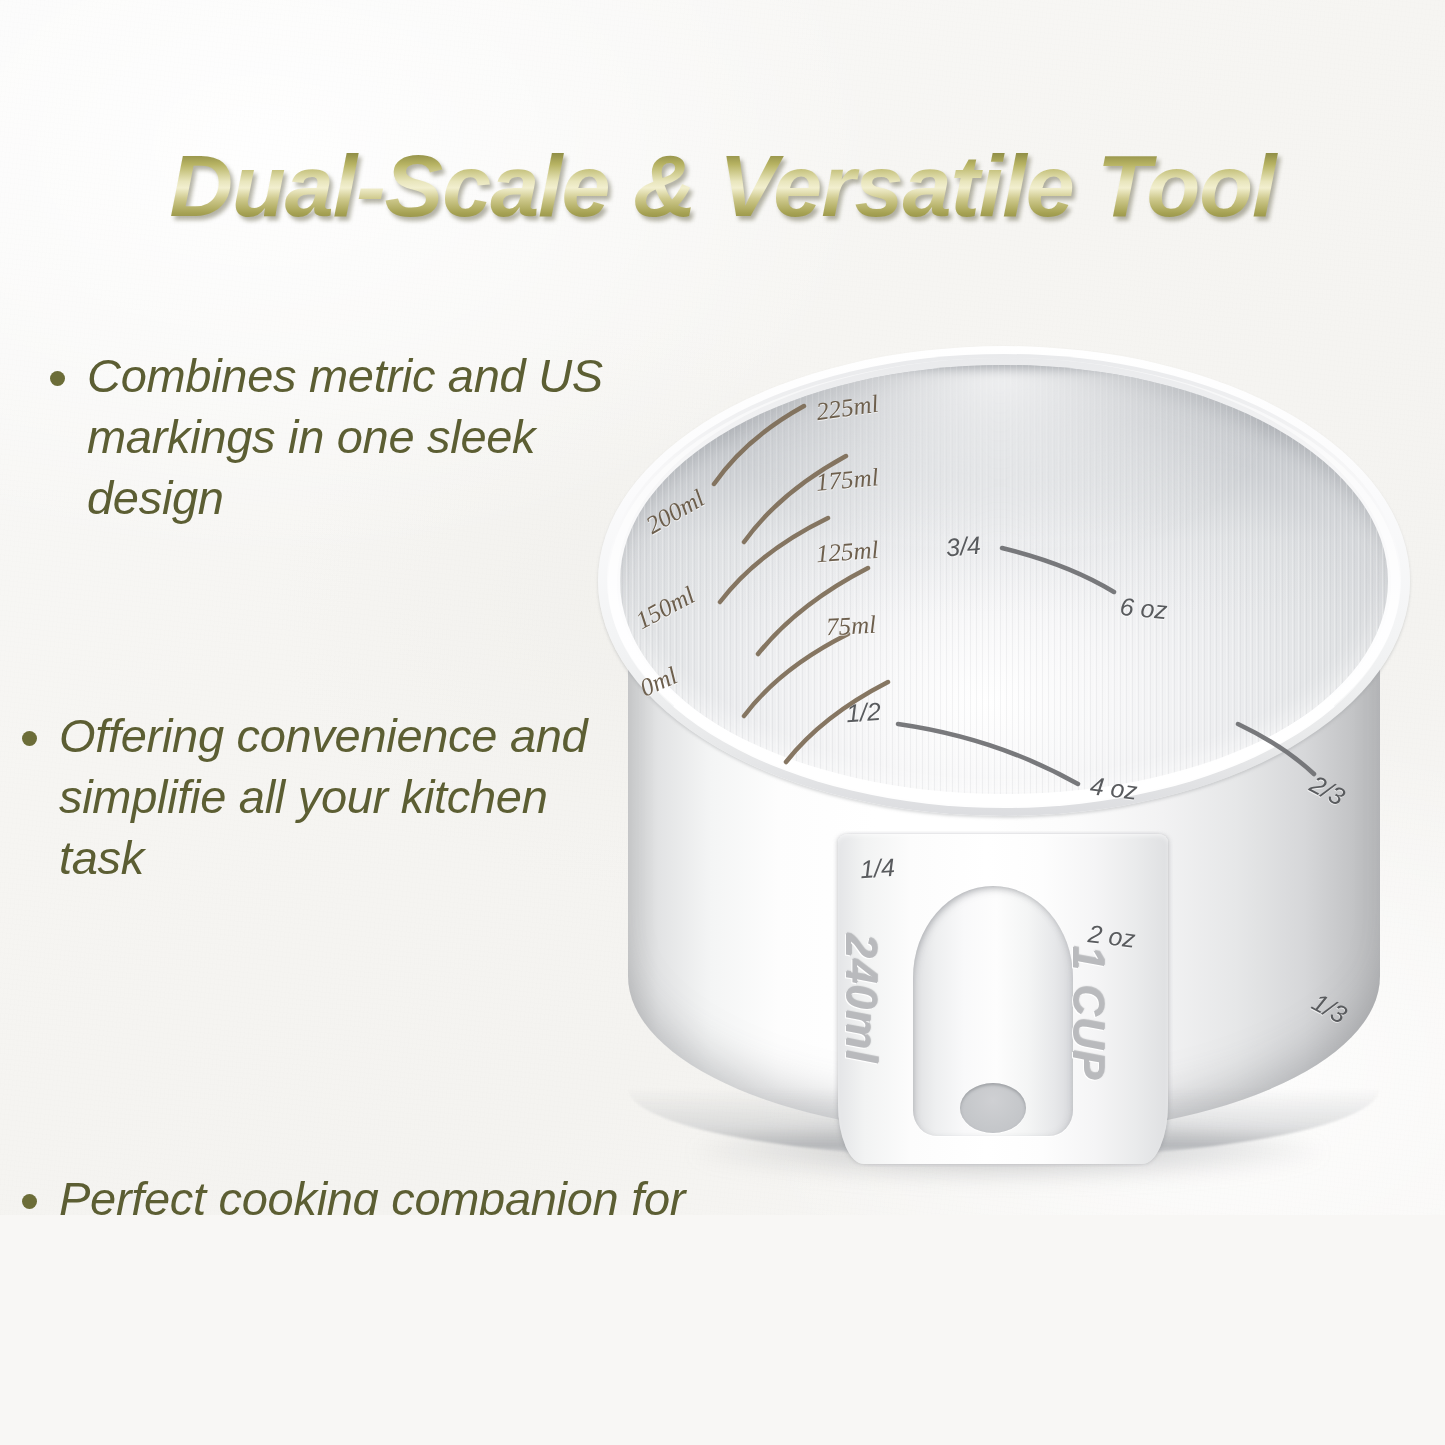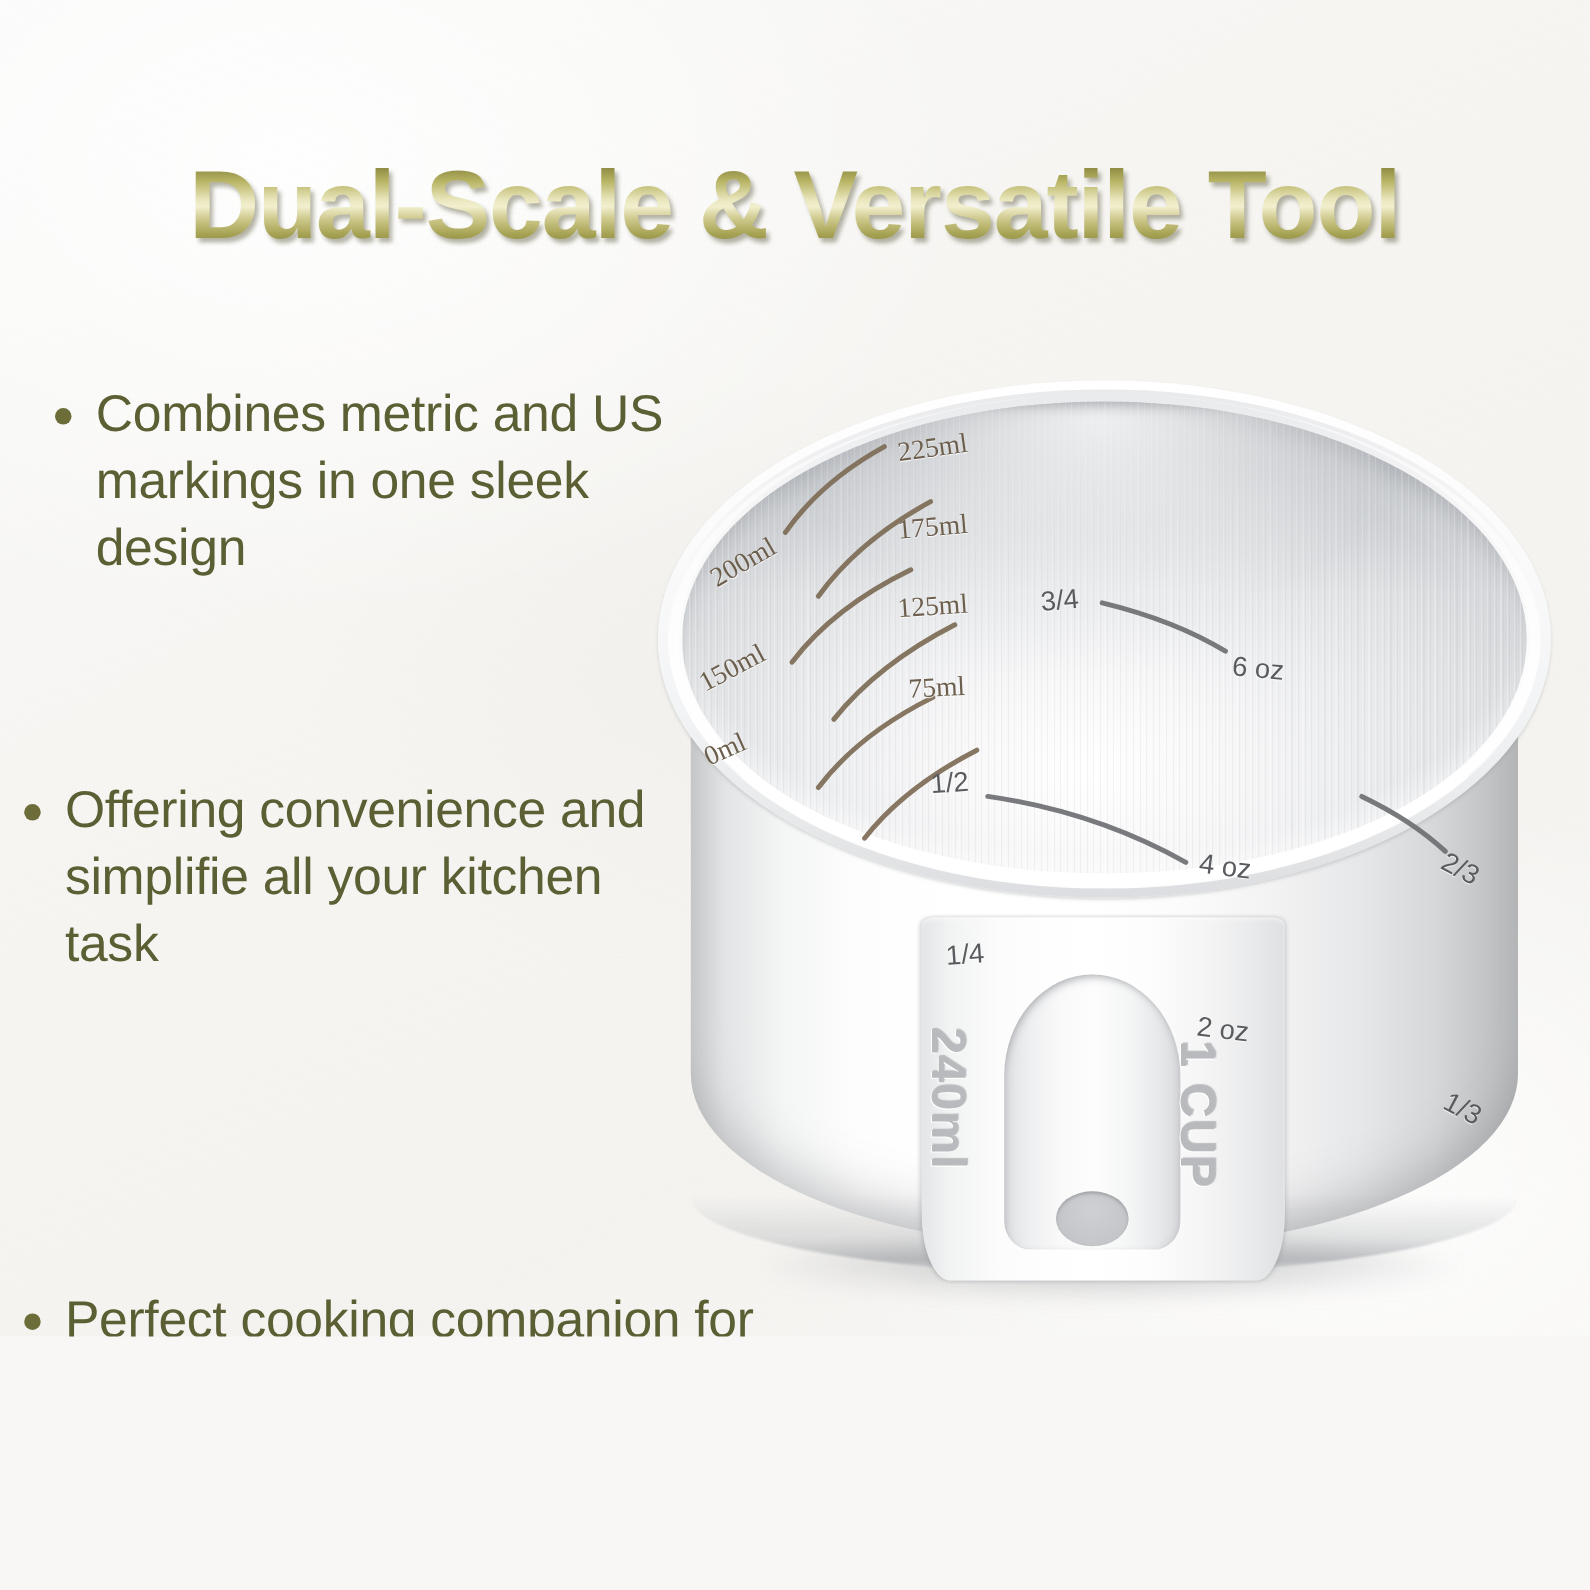--- a/index.html
+++ b/index.html
@@ -11,20 +11,21 @@
   }
   #stage{
     position:relative;
     width:1445px;height:1215px;
     background:
       radial-gradient(ellipse 900px 600px at 18% 12%, rgba(255,255,255,.9) 0%, rgba(246,245,242,0) 70%),
       radial-gradient(ellipse 700px 500px at 85% 88%, rgba(255,255,255,.85) 0%, rgba(244,243,240,0) 70%),
       radial-gradient(ellipse 500px 380px at 45% 50%, rgba(238,237,233,.5) 0%, rgba(248,247,245,0) 75%),
       linear-gradient(150deg,#fafaf9 0%,#f6f5f2 40%,#f4f3f0 70%,#f8f7f5 100%);
     overflow:hidden;
+    font-style:italic;
   }
   
   #grain{
     position:absolute;inset:0;pointer-events:none;opacity:.35;
     background-image:
       repeating-linear-gradient(97deg, rgba(0,0,0,.012) 0 1px, rgba(0,0,0,0) 1px 4px),
       repeating-linear-gradient(7deg, rgba(0,0,0,.010) 0 1px, rgba(0,0,0,0) 1px 5px);
   }
 
   

